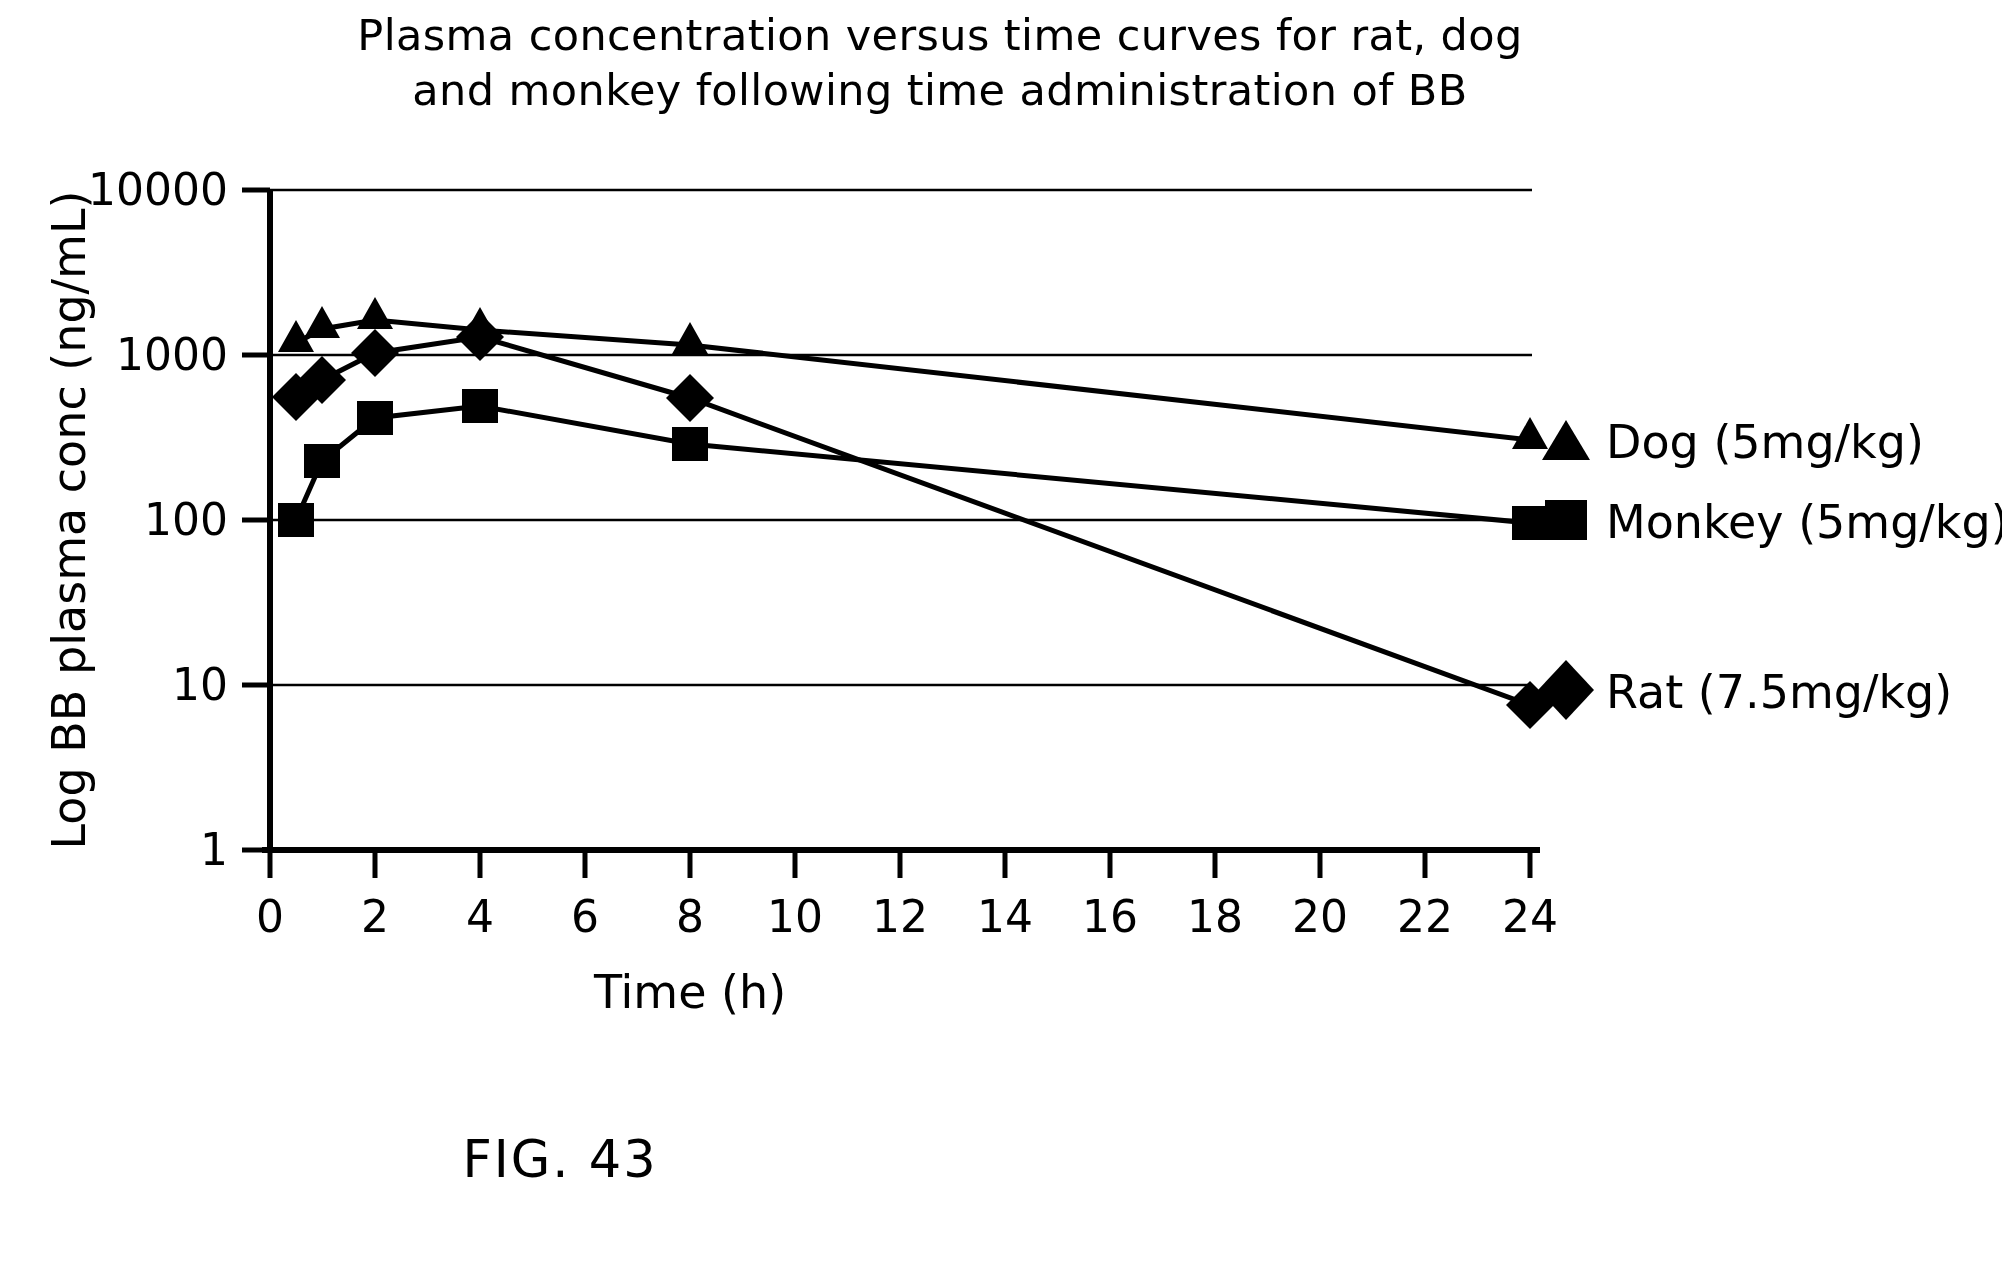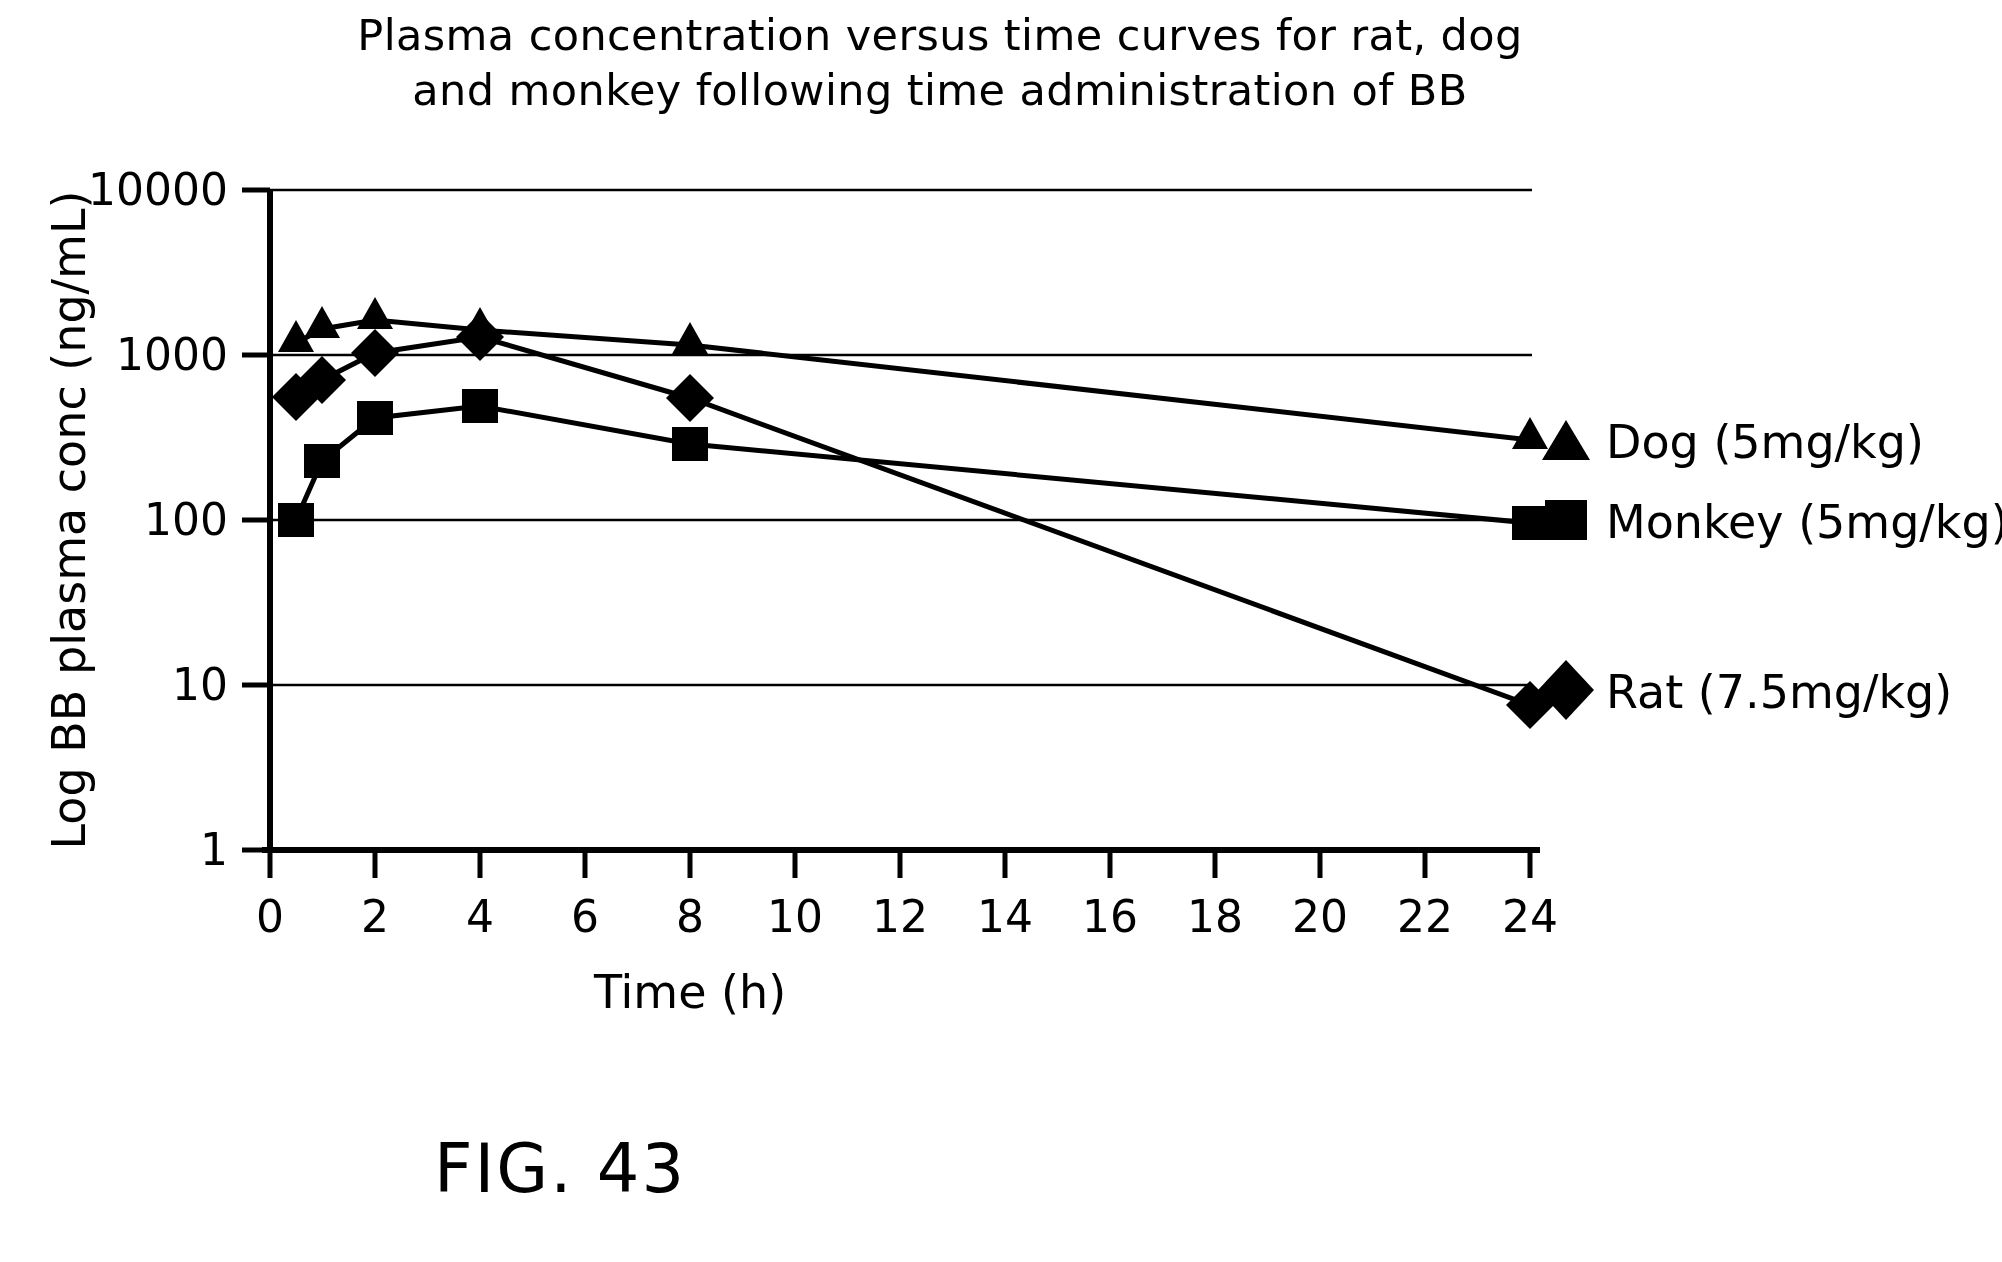--- a/index.html
+++ b/index.html
@@ -33,21 +33,21 @@
     letter-spacing: 0.4px;
     font-family: "DejaVu Sans", sans-serif;
   }
   .title-line { white-space: nowrap; }
   .fig-label {
     position: absolute;
     left: 0;
     top: 1130px;
     width: 1120px;
     text-align: center;
-    font-size: 67px;
+    font-size: 51px;
     letter-spacing: 2px;
     font-family: "DejaVu Sans", sans-serif;
   }
   svg.plot {
     position: absolute;
     left: 0;
     top: 0;
   }
   text {
     font-family: "DejaVu Sans", sans-serif;

